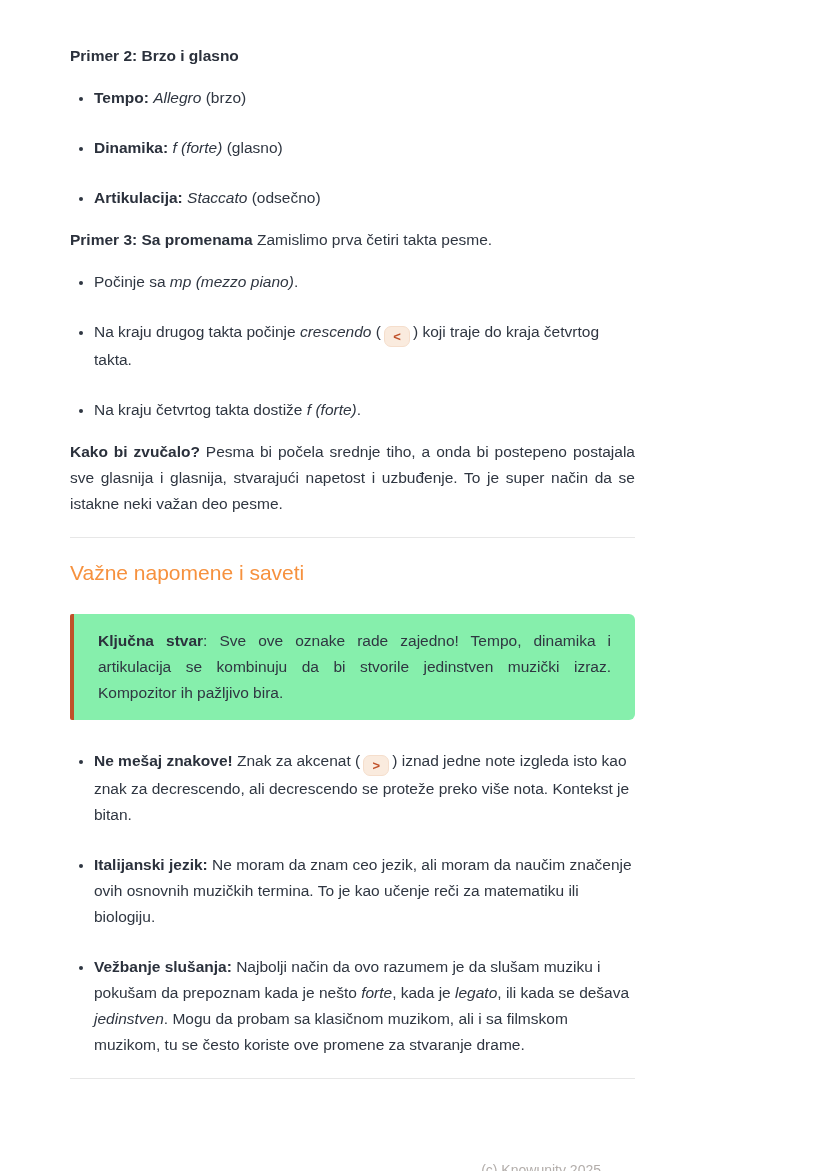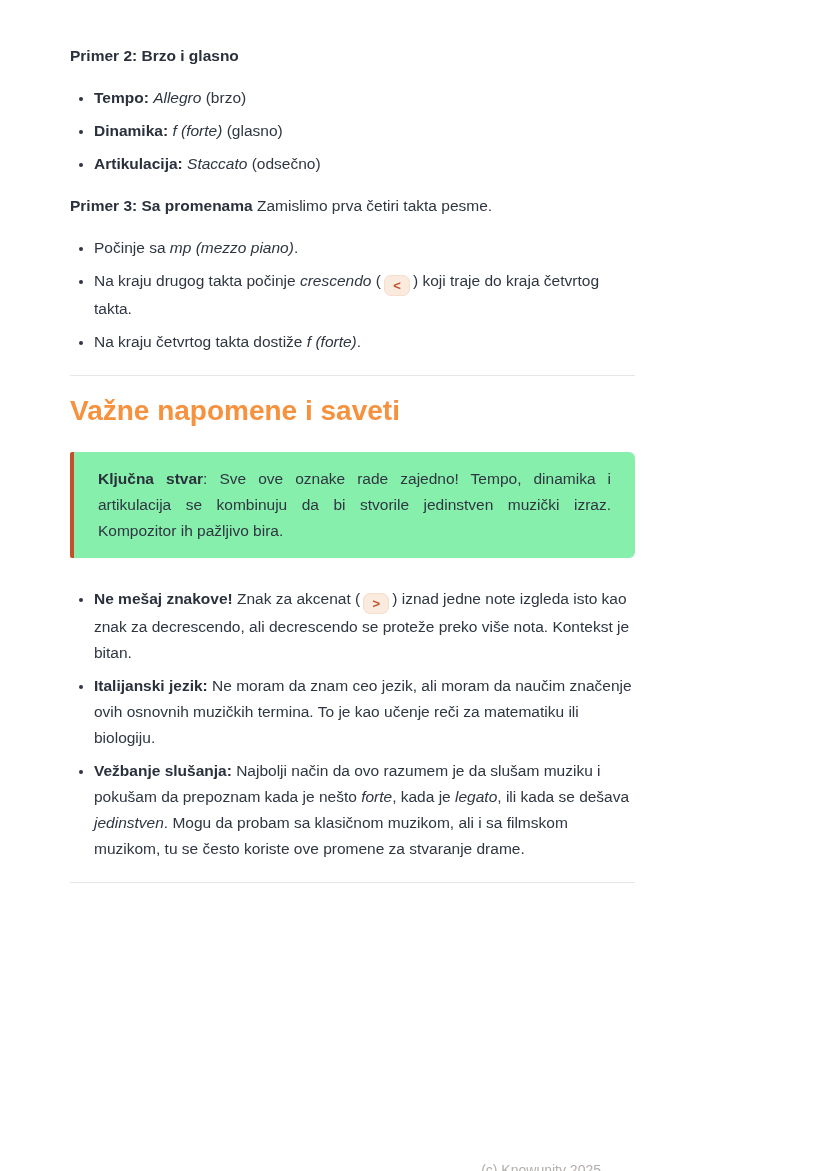--- a/index.html
+++ b/index.html
@@ -25,33 +25,33 @@
     padding-top: 43px;
   }
 
   p { margin: 16px 0; }
   p:first-child { margin-top: 0; }
   .justify { text-align: justify; }
   strong { font-weight: 700; color: #2B313C; }
   em { font-style: italic; }
 
   ul { margin: 16px 0; padding-left: 24px; list-style: disc; }
-  li + li { margin-top: 7px; }
+  li + li { margin-top: 24px; }
   li::marker { color: #2F3641; font-size: 14px; }
 
   .divider {
     border: none;
     border-top: 1px solid #E7E7E7;
     margin: 20px 0;
   }
 
   h2.section-title {
-    font-size: 28px;
+    font-size: 21px;
     line-height: 30px;
-    font-weight: 700;
+    font-weight: 400;
     color: #F6913E;
     margin: 0 0 26px 0;
   }
 
   .callout {
     background: #86efac;
     border-left: 4px solid #C0512A;
     border-radius: 2px 6px 6px 2px;
     padding: 14px 24px;
     margin: 0 0 28px 0;
@@ -121,20 +121,21 @@
 
 
     <p><strong>Primer 3: Sa promenama</strong><span> Zamislimo prva četiri takta pesme.</span></p>
 
     <ul>
       <li><span>Počinje sa </span><em>mp (mezzo piano)</em><span>.</span></li>
       <li><span>Na kraju drugog takta počinje </span><em>crescendo</em><span> (</span><span class="sym-badge">&lt;</span><span>) koji traje do kraja četvrtog takta.</span></li>
       <li><span>Na kraju četvrtog takta dostiže </span><em>f (forte)</em><span>.</span></li>
     </ul>
 
+    <p class="justify"><strong>Kako bi zvučalo?</strong><span> Pesma bi počela srednje tiho, a onda bi postepeno postajala sve glasnija i glasnija, stvarajući napetost i uzbuđenje. To je super način da se istakne neki važan deo pesme.</span></p>
 
     <hr class="divider">
 
     <h2 class="section-title">Važne napomene i saveti</h2>
 
     <div class="callout">
       <span><strong>Ključna stvar</strong><span>: Sve ove oznake rade zajedno! Tempo, dinamika i artikulacija se kombinuju da bi stvorile jedinstven muzički izraz. Kompozitor ih pažljivo bira.</span></span>
     </div>
 
     <ul>

